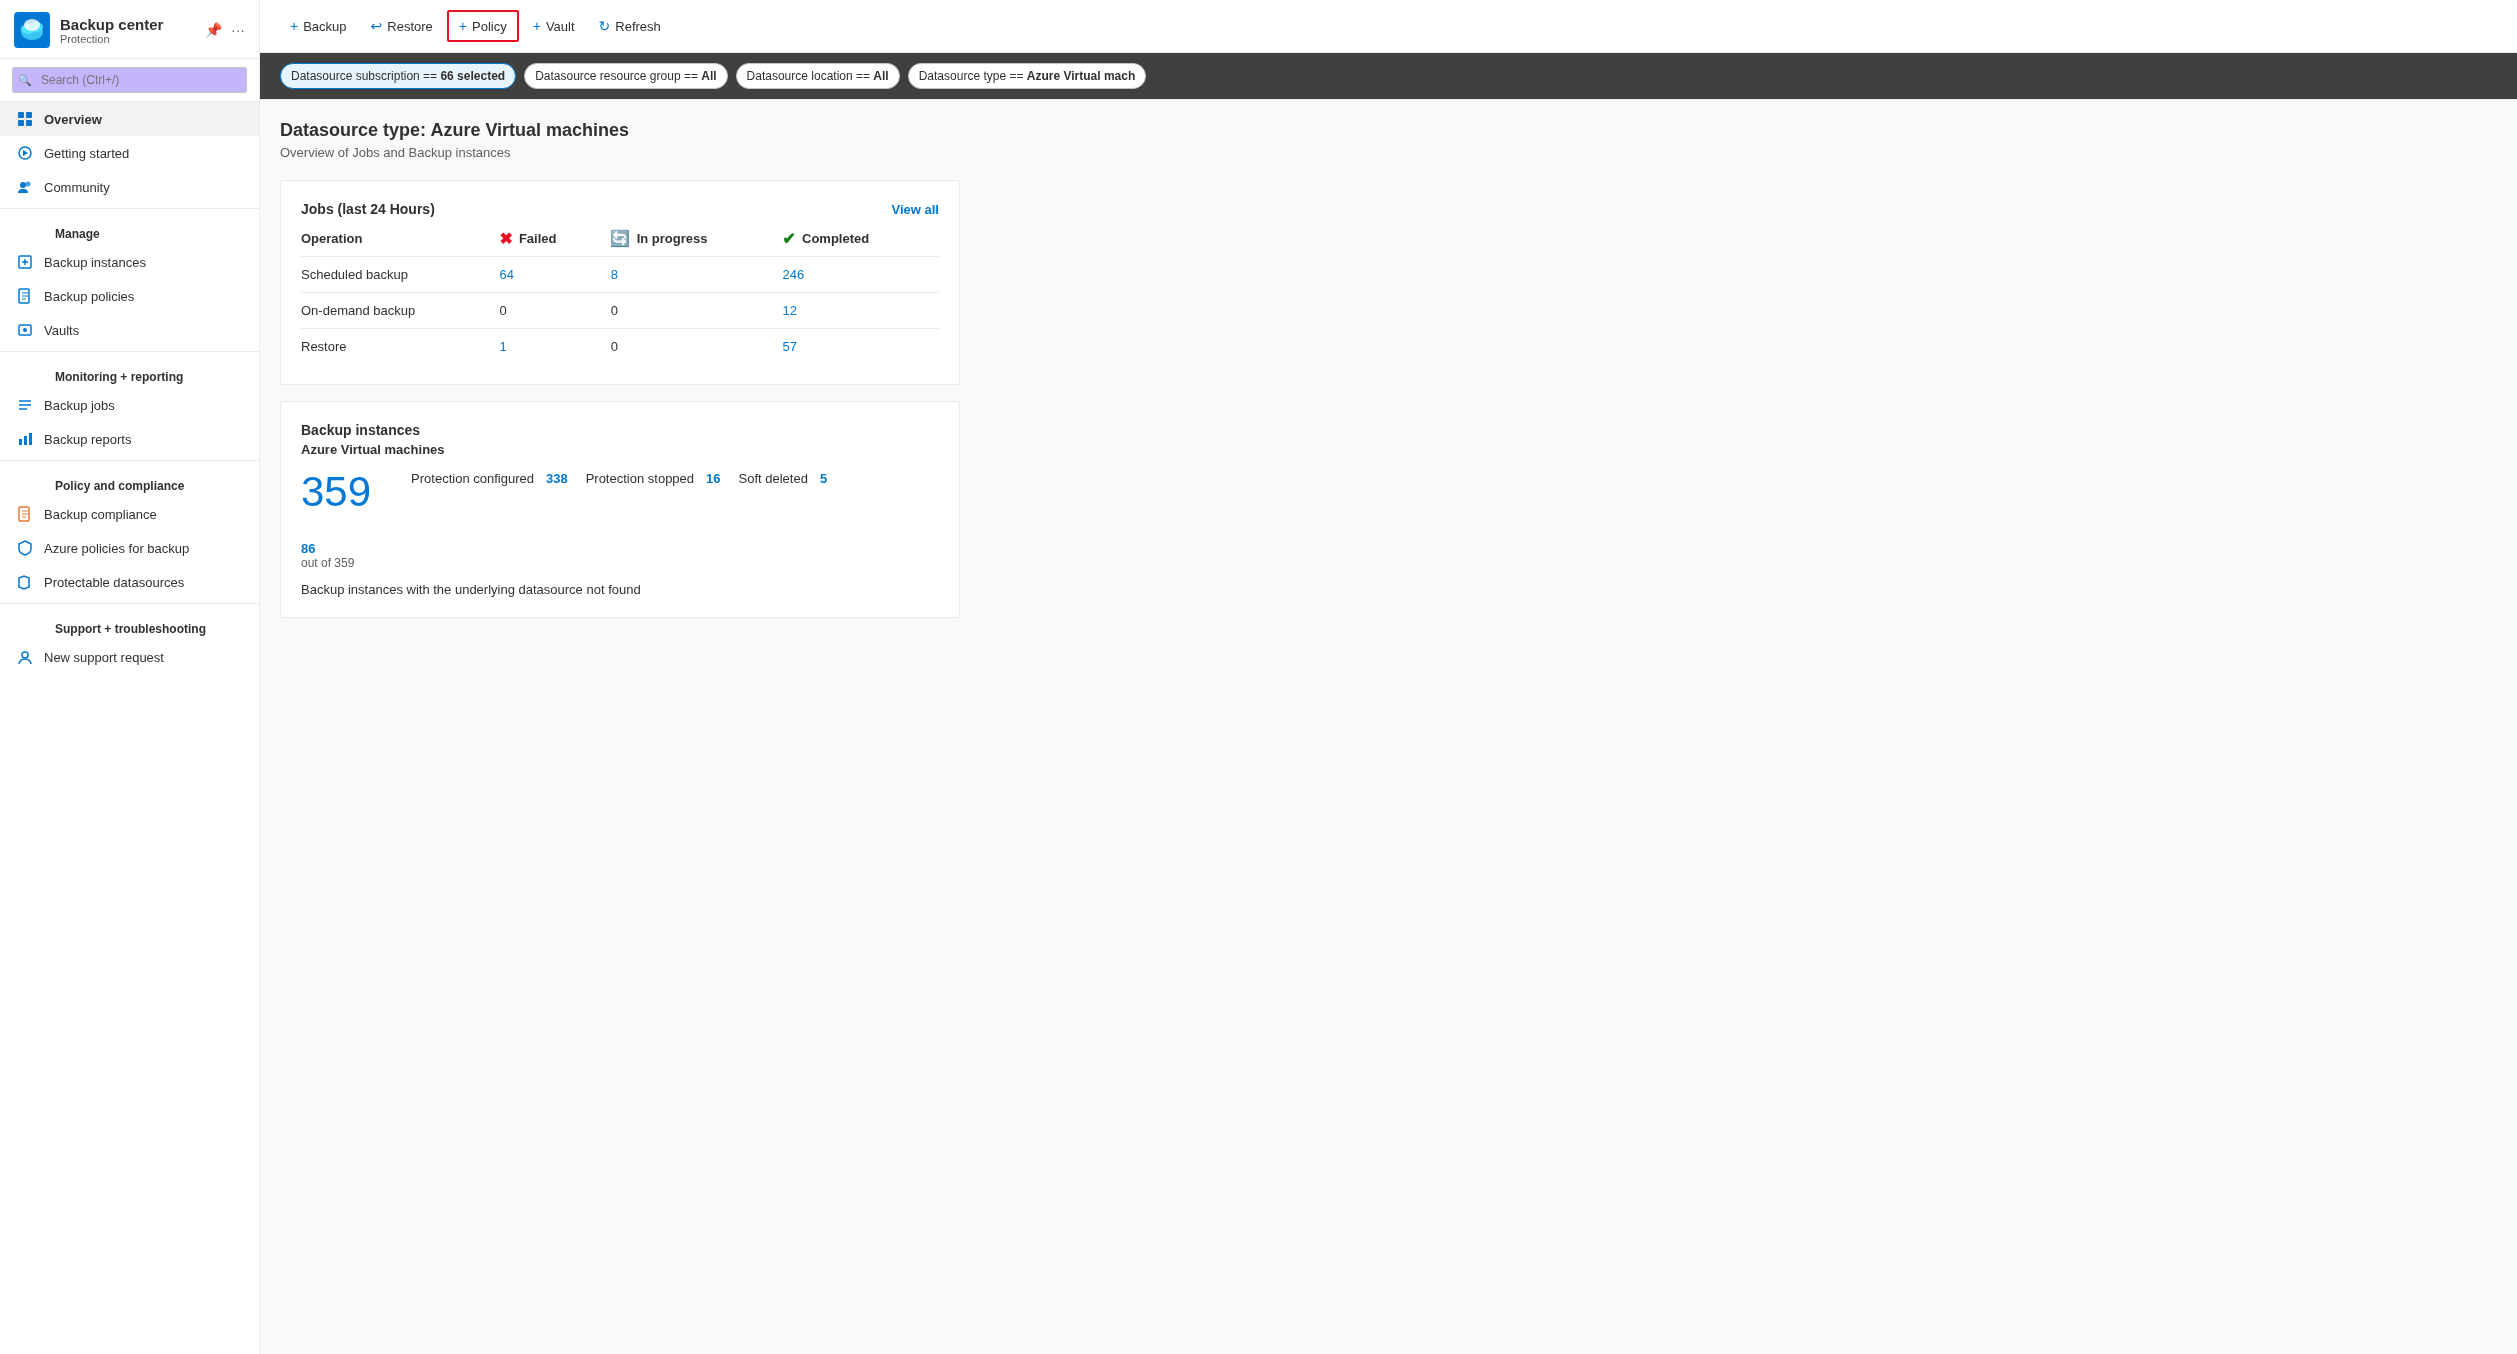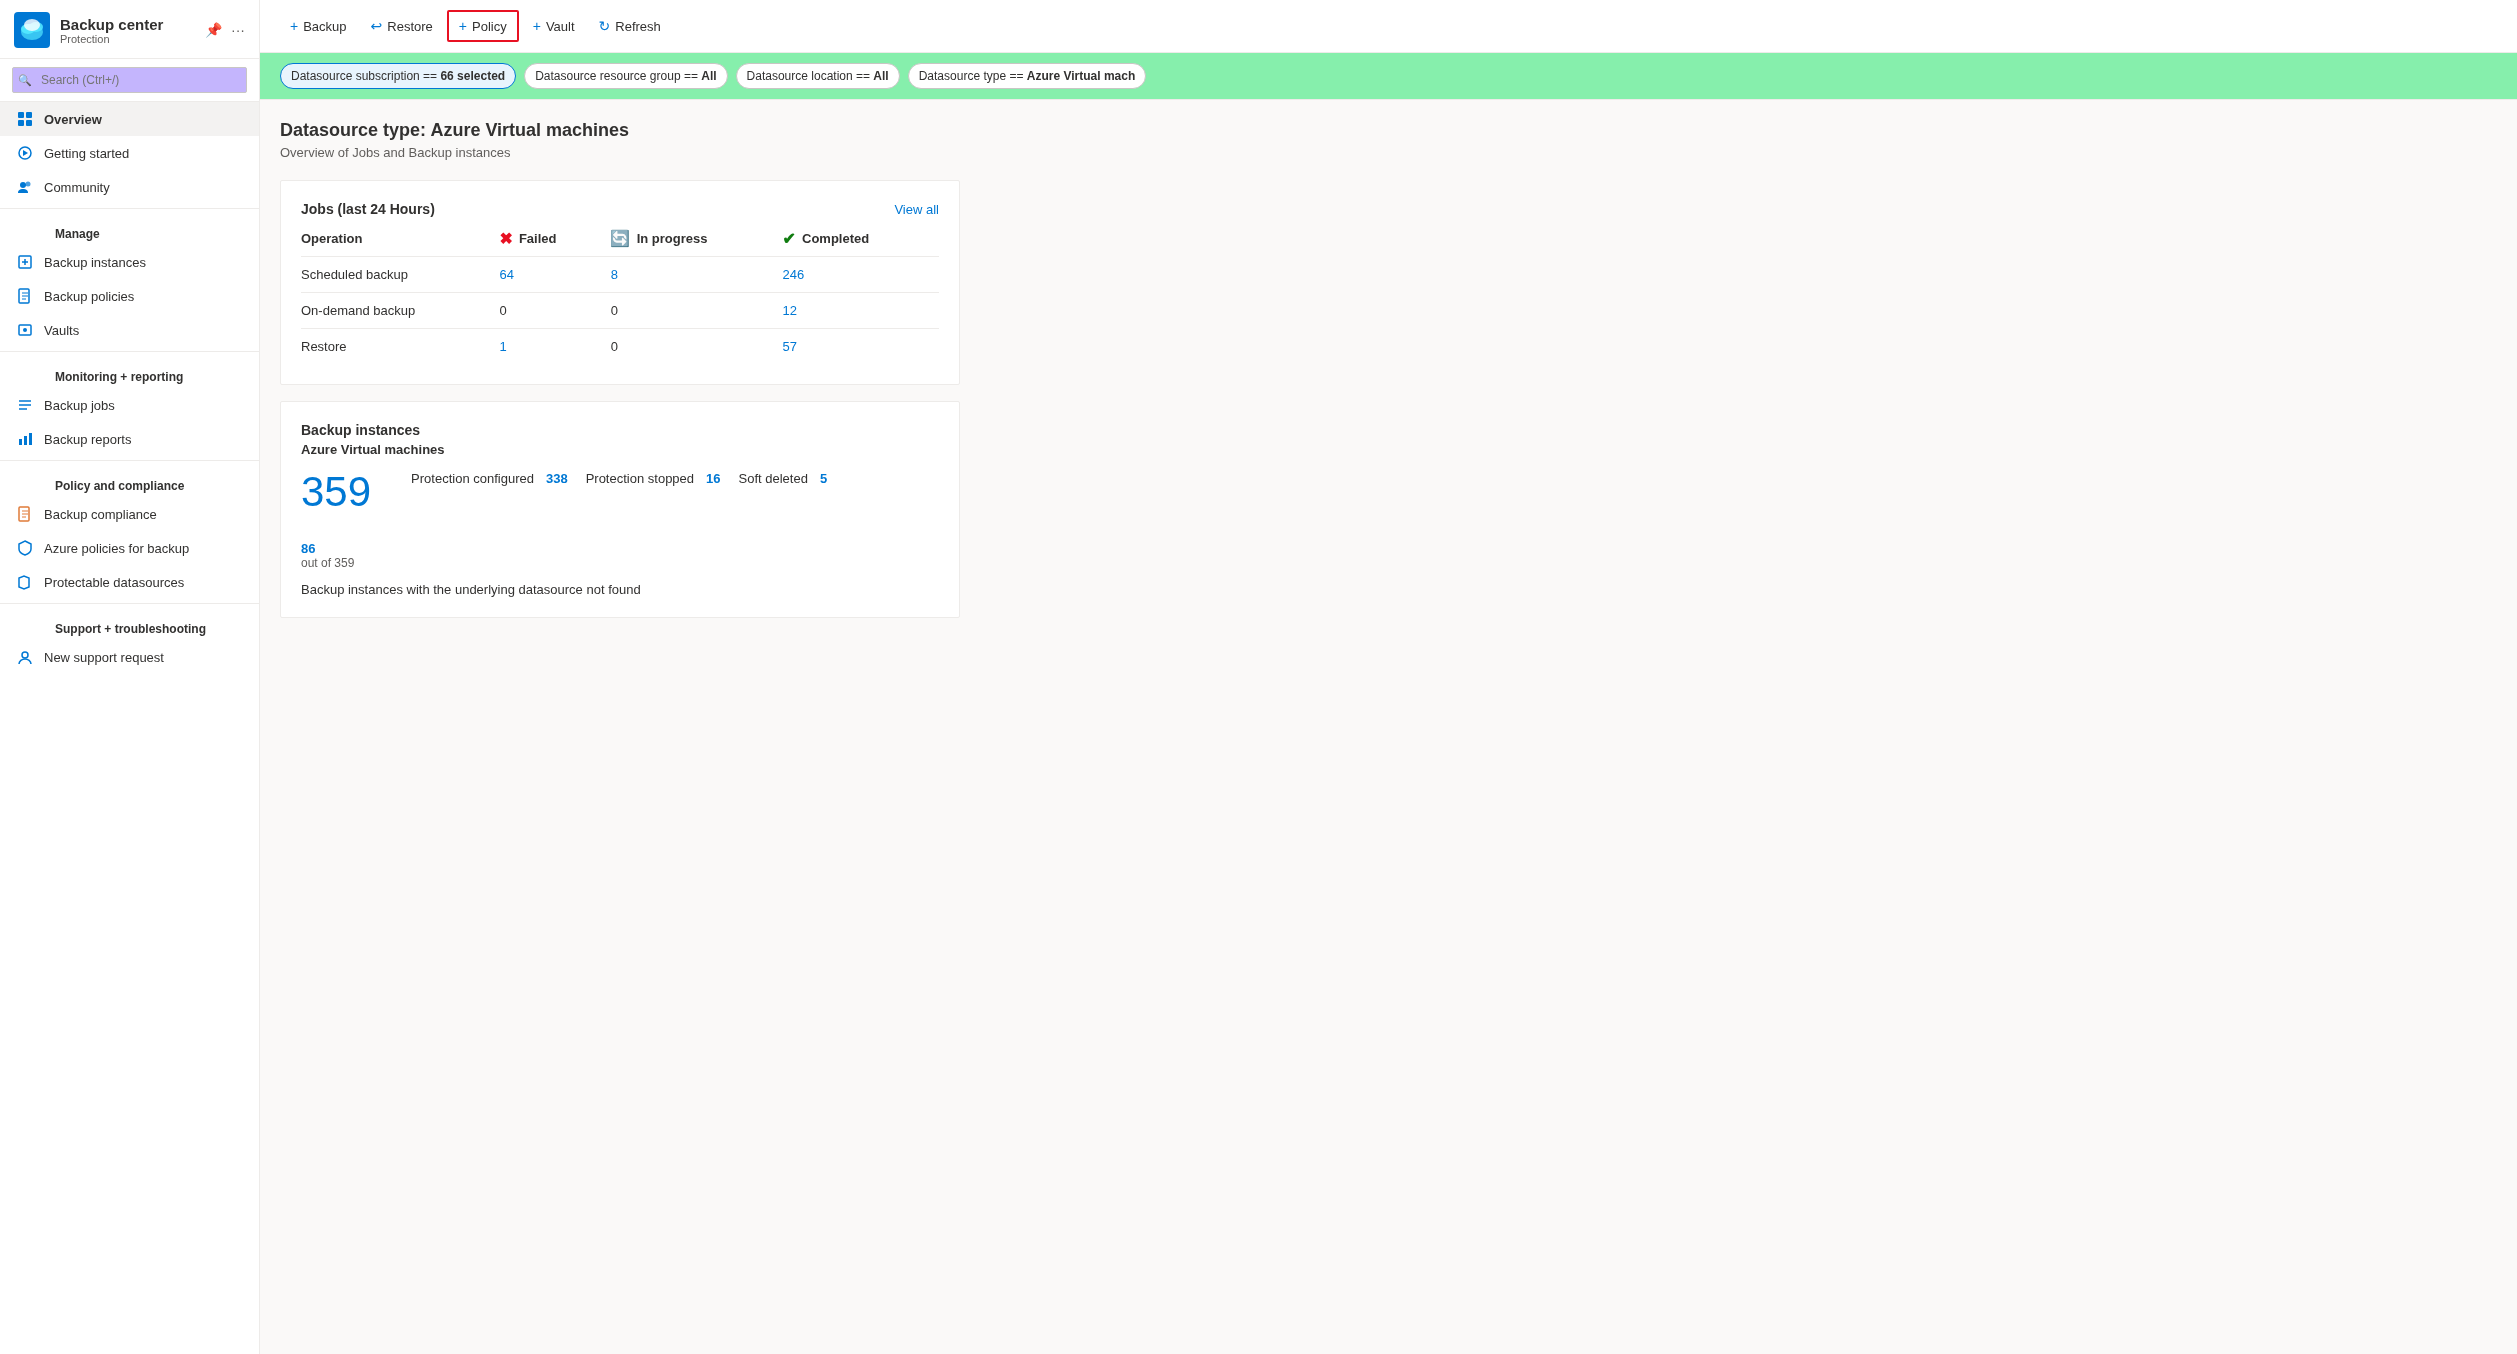--- a/index.html
+++ b/index.html
@@ -28,34 +28,34 @@
     
     .main { flex: 1; display: flex; flex-direction: column; overflow: hidden; background: #fff; }
 
     
     .toolbar { display: flex; align-items: center; gap: 4px; padding: 10px 20px; border-bottom: 1px solid #edebe9; background: #fff; }
     .toolbar-btn { display: flex; align-items: center; gap: 5px; padding: 6px 10px; border: none; background: transparent; cursor: pointer; font-size: 13px; color: #323130; border-radius: 2px; }
     .toolbar-btn.highlighted { border: 2px solid #e81123; border-radius: 2px; }
     .toolbar-btn .btn-icon { font-size: 14px; color: #0078d4; }
 
     
-    .filter-bar { display: flex; align-items: center; gap: 8px; padding: 10px 20px; background: #86efac; border-bottom: 1px solid #edebe9; flex-wrap: wrap; }
+    .filter-bar { display: flex; align-items: center; gap: 8px; padding: 10px 20px; background: #404040; border-bottom: 1px solid #edebe9; flex-wrap: wrap; }
     .filter-chip { display: flex; align-items: center; gap: 4px; padding: 5px 10px; border: 1px solid #c8c6c4; border-radius: 16px; font-size: 12px; cursor: pointer; background: #e8f4fd; color: #323130; }
     .filter-chip.active { background: #e8f4fd; border-color: #0078d4; }
     .filter-chip-plain { display: flex; align-items: center; gap: 4px; padding: 5px 10px; border: 1px solid #c8c6c4; border-radius: 16px; font-size: 12px; cursor: pointer; background: white; }
 
     
     .content { flex: 1; overflow-y: auto; padding: 20px; background: #faf9f8; }
     .page-title { font-size: 18px; font-weight: 600; color: #323130; margin-bottom: 4px; }
     .page-subtitle { font-size: 13px; color: #605e5c; margin-bottom: 20px; }
 
     
     .card { background: #fff; border: 1px solid #edebe9; border-radius: 2px; padding: 20px; margin-bottom: 16px; }
     .card-title { font-size: 14px; font-weight: 600; margin-bottom: 4px; display: flex; justify-content: space-between; align-items: center; }
-    .view-all-link { font-size: 13px; color: #0078d4; cursor: pointer; text-decoration: none; font-weight: 400; }
+    .view-all-link { font-size: 13px; color: #0078d4; cursor: pointer; text-decoration: none; font-weight: 700; }
 
     
     .jobs-table { width: 100%; border-collapse: collapse; }
     .jobs-table th { text-align: left; font-size: 13px; font-weight: 600; padding: 8px 16px 8px 0; color: #323130; border-bottom: 1px solid #edebe9; }
     .jobs-table td { text-align: left; font-size: 13px; padding: 10px 16px 10px 0; color: #323130; border-bottom: 1px solid #edebe9; }
     .jobs-table tr:last-child td { border-bottom: none; }
     .status-icon { display: inline-flex; align-items: center; gap: 6px; }
     .icon-failed { color: #e81123; font-size: 16px; }
     .icon-progress { color: #0078d4; font-size: 16px; }
     .icon-completed { color: #107c10; font-size: 16px; }

